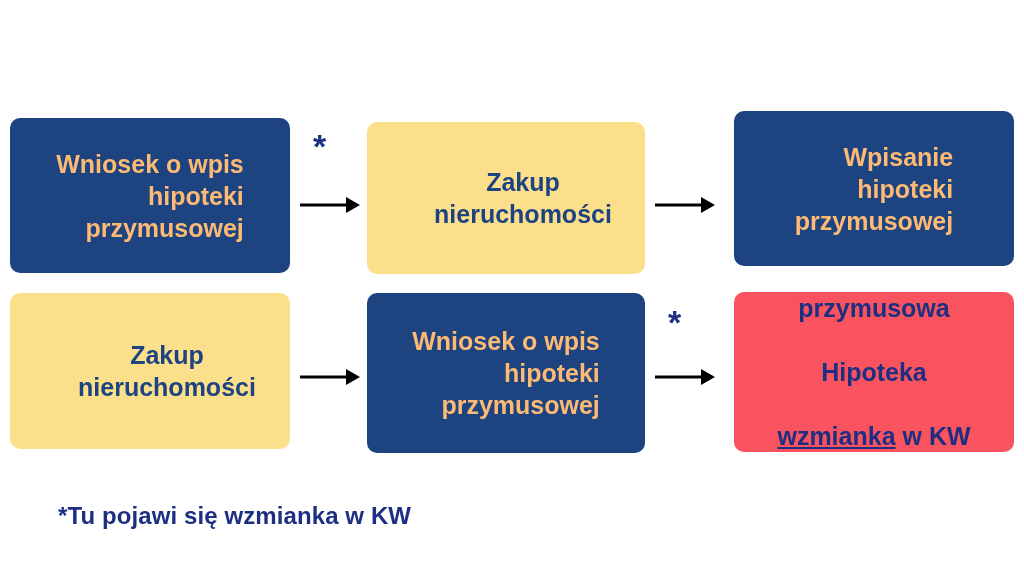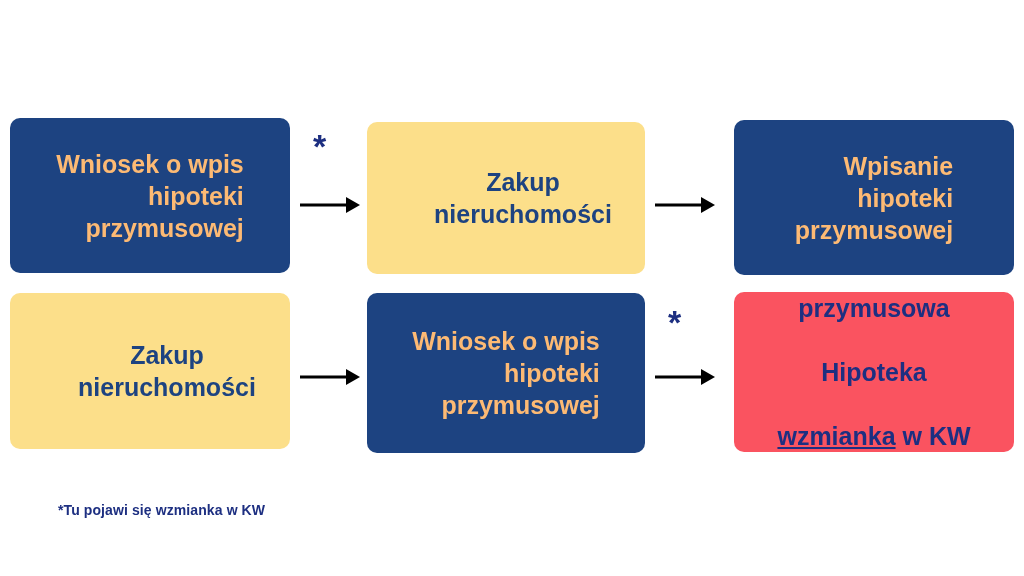--- a/index.html
+++ b/index.html
@@ -51,21 +51,21 @@
   }
 
   .box-red {
     background: #fa5360;
     color: #1d2f81;
   }
 
   
   #box-r1c1 { left: 10px;  top: 118px; width: 280px; height: 155px; }
   #box-r1c2 { left: 367px; top: 122px; width: 278px; height: 152px; }
-  #box-r1c3 { left: 734px; top: 120px; width: 280px; height: 155px; }
+  #box-r1c3 { left: 734px; top: 111px; width: 280px; height: 155px; }
 
   
   #box-r2c1 { left: 10px;  top: 293px; width: 280px; height: 156px; }
   #box-r2c2 { left: 367px; top: 293px; width: 278px; height: 160px; }
   #box-r2c3 { left: 734px; top: 292px; width: 280px; height: 160px; }
 
   .arrow {
     position: absolute;
     height: 26px;
     display: flex;
@@ -88,21 +88,21 @@
   }
   #asterisk-top { left: 313px; top: 129px; }
   #asterisk-bottom { left: 668px; top: 305px; }
 
   .footnote {
     position: absolute;
     left: 58px;
     top: 502px;
     color: #1d2f81;
     font-weight: bold;
-    font-size: 14px;
+    font-size: 24px;
     letter-spacing: 0.1px;
   }
 
   .u { text-decoration: underline; }
 </style>
 </head>
 <body>
 
 <div class="diagram">
 

